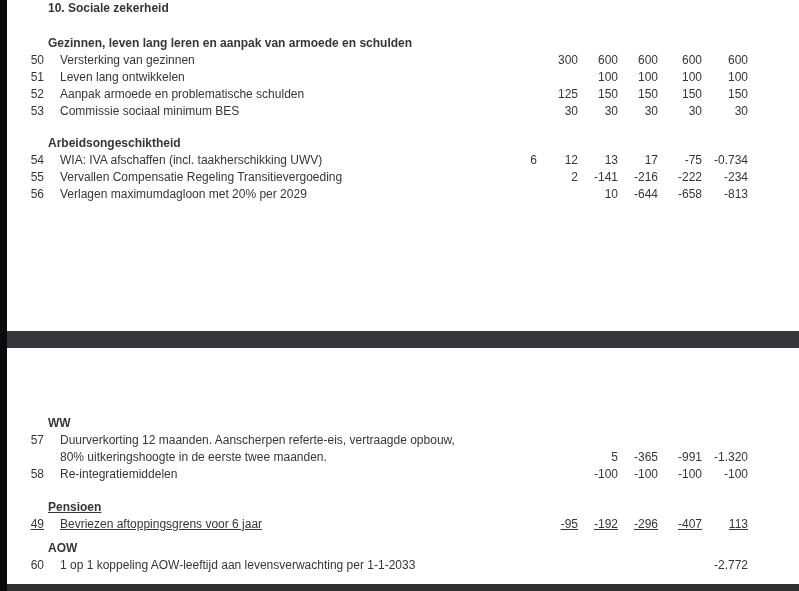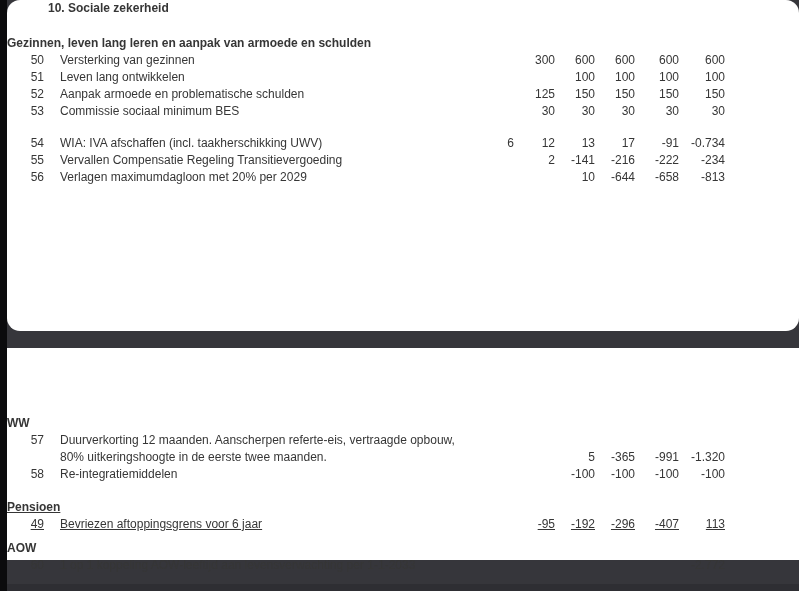--- a/index.html
+++ b/index.html
@@ -11,47 +11,47 @@
     font-family:"Liberation Sans", sans-serif;
   }
   .edge-left {
     position:absolute; left:0; top:0; width:7px; height:591px;
     background:#0b0b0d; z-index:5;
   }
   .page {
     position:absolute; left:7px; width:792px;
     background:#ffffff; color:#363636; font-size:12px;
   }
-  .page1 { top:0; height:331px;border-radius:13px; }
-  .page2 { top:348px; height:212px; }
+  .page1 { top:0; height:331px; }
+  .page2 { top:348px; height:236px; }
   .page-gap {
     position:absolute; left:7px; top:331px; width:792px; height:17px;
     background:#36363b;
   }
   .bottom-strip {
     position:absolute; left:7px; top:584px; width:792px; height:7px;
     background:#2e2e33;
   }
   .doc-title {
     position:absolute; top:0; left:41px;
     line-height:17px; height:17px; font-weight:bold; white-space:nowrap;
   }
   .group { position:absolute; left:0; right:0; }
   .g1 { top:35px; }
   .g2 { top:135px; }
   .gww { top:67px; }
   .gpensioen { top:151px;text-decoration:underline; }
   .gaow { top:192px; }
   .heading {
-    line-height:17px; height:17px; 
+    line-height:17px; height:17px; padding-left:41px;
     font-weight:bold; white-space:nowrap;
   }
   .row {
     display:flex; line-height:17px; height:17px;
-    white-space:nowrap; padding-right:74px;
+    white-space:nowrap; padding-right:51px;
   }
   .num { flex:0 0 37px; text-align:right; }
   .label { flex:1 1 auto; padding-left:4px; overflow:hidden;margin-left:12px; }
   .v { flex:0 0 auto; text-align:right; }
   .c1 { width:40px; } .c2 { width:41px; } .c3 { width:40px; }
   .c4 { width:40px; } .c5 { width:44px; } .c6 { width:46px; }
 </style>
 </head>
 <body>
 
@@ -99,29 +99,30 @@
       <span class="v c1"></span>
       <span class="v c2">30</span>
       <span class="v c3">30</span>
       <span class="v c4">30</span>
       <span class="v c5">30</span>
       <span class="v c6">30</span>
     </div>
   </div>
 
   <div class="group g2">
+    <div class="heading">Arbeidsongeschiktheid</div>
 
     <div class="row">
       <span class="num">54</span>
       <span class="label">WIA: IVA afschaffen (incl. taakherschikking UWV)</span>
       <span class="v c1">6</span>
       <span class="v c2">12</span>
       <span class="v c3">13</span>
       <span class="v c4">17</span>
-      <span class="v c5">-91</span>
+      <span class="v c5">-75</span>
       <span class="v c6">-0.734</span>
     </div>
     <div class="row">
       <span class="num">55</span>
       <span class="label">Vervallen Compensatie Regeling Transitievergoeding</span>
       <span class="v c1"></span>
       <span class="v c2">2</span>
       <span class="v c3">-141</span>
       <span class="v c4">-216</span>
       <span class="v c5">-222</span>

